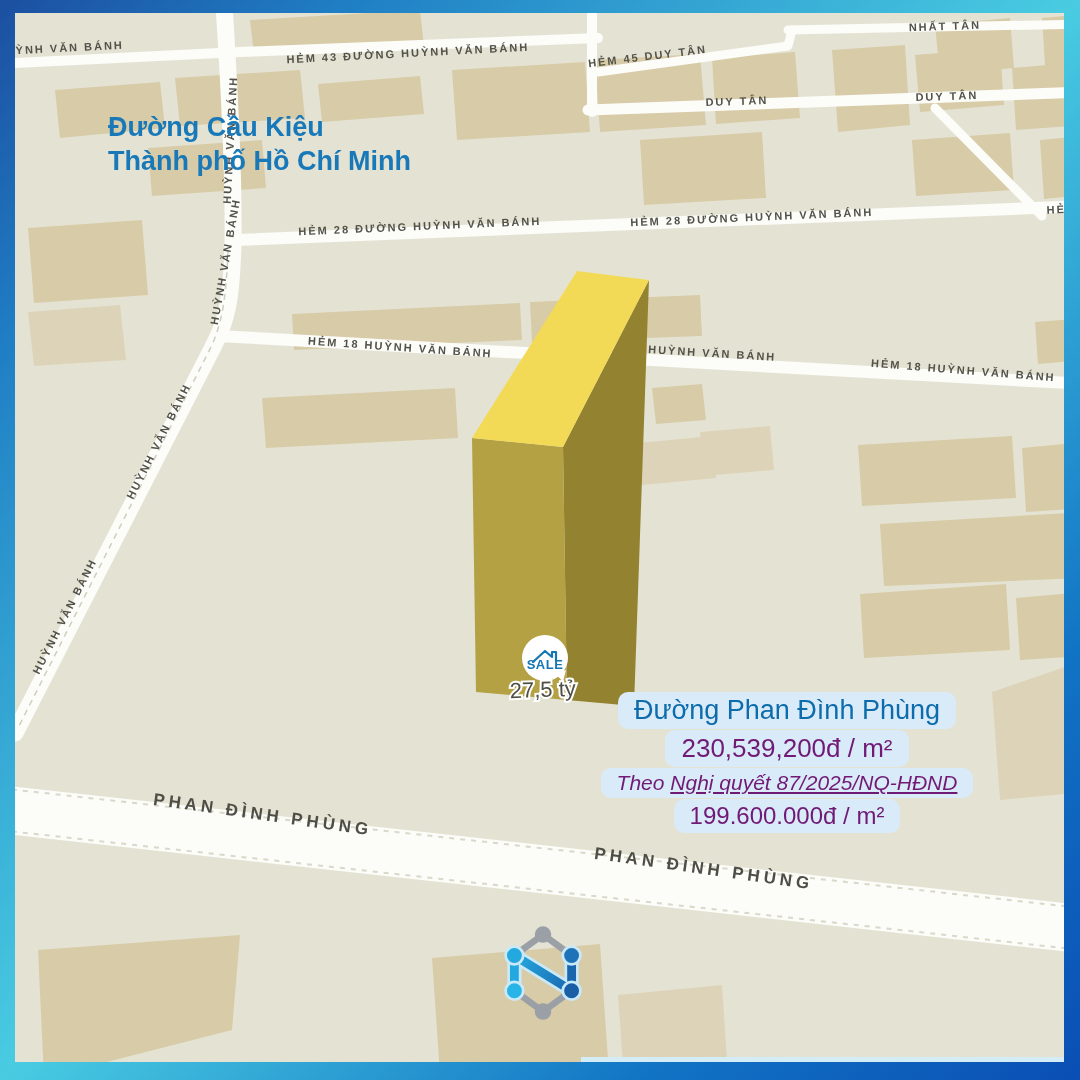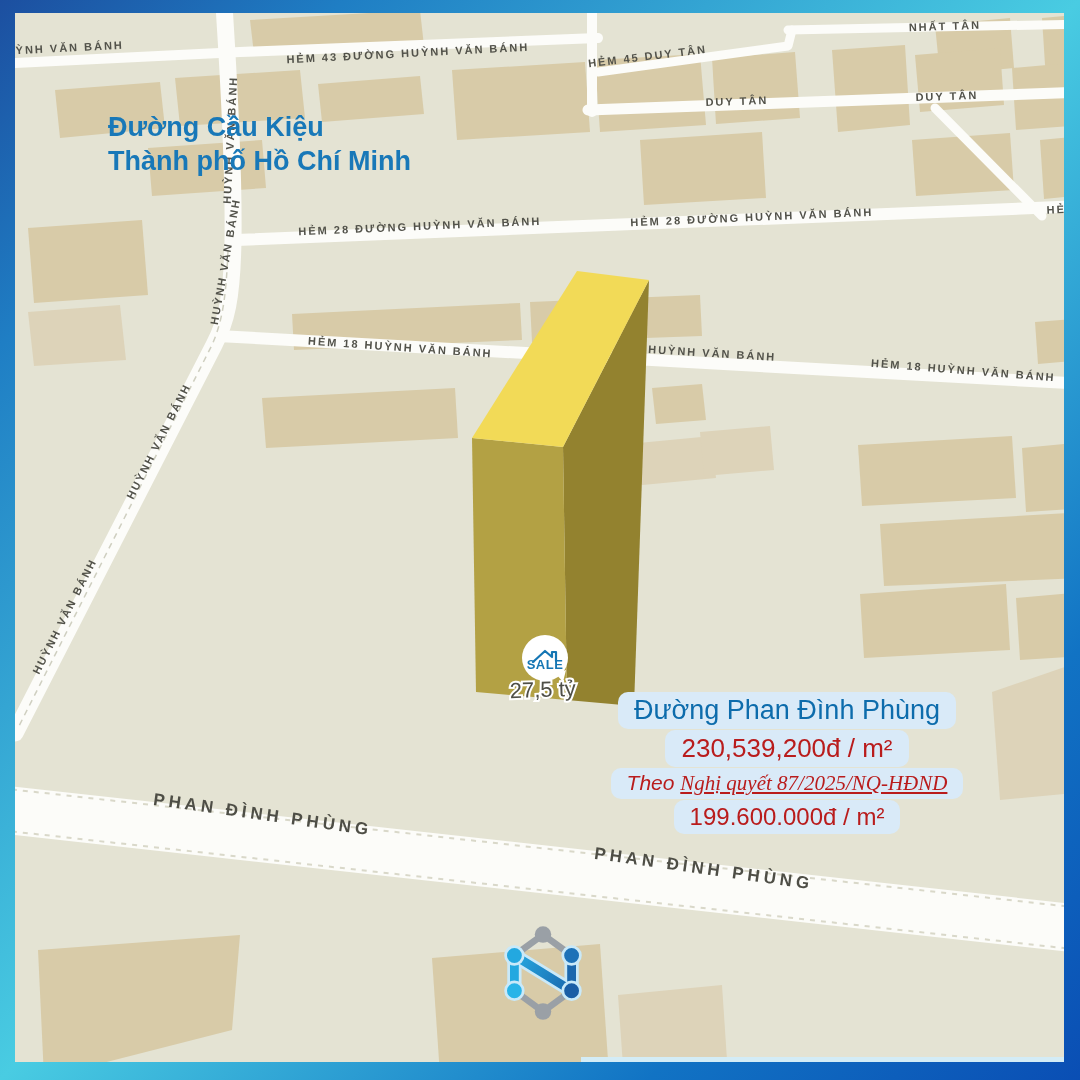--- a/index.html
+++ b/index.html
@@ -12,25 +12,25 @@
 
   svg text{font-family:"Liberation Sans",sans-serif;}
   .street-sm{font-size:11px;font-weight:700;letter-spacing:2px;fill:#52524a;}
   .street-lg{font-size:17px;font-weight:700;letter-spacing:4px;fill:#4e4e46;}
 
   .region-title{position:absolute;left:108px;top:110px;font-size:27px;font-weight:700;
                 color:#1878b8;line-height:34px;white-space:nowrap;}
 
   .info-box{position:absolute;left:570px;top:692px;width:434px;display:flex;
             flex-direction:column;align-items:center;gap:1px;}
-  .pill{background:#d9eaf8;border-radius:10px;padding:3px 16px;color:#b91c1c;white-space:nowrap;}
+  .pill{background:#d9eaf8;border-radius:10px;padding:3px 16px;color:#701a75;white-space:nowrap;}
   .pill.l1{font-size:27px;font-weight:400;color:#0d6cac;}
   .pill.l2{font-size:26px;}
   .pill.l3{font-size:21px;font-style:italic;}
-  .pill.l3 .lnk{text-decoration:underline;font-family:Liberation Serif, serif;}
+  .pill.l3 .lnk{text-decoration:underline;}
   .pill.l4{font-size:24px;}
 
   .logo{position:absolute;left:488px;top:920px;width:110px;height:115px;}
 </style>
 </head>
 <body>
 
 <div class="stage">
   <div class="map-viewport">
     <svg class="map-canvas" viewBox="0 0 1080 1080">

